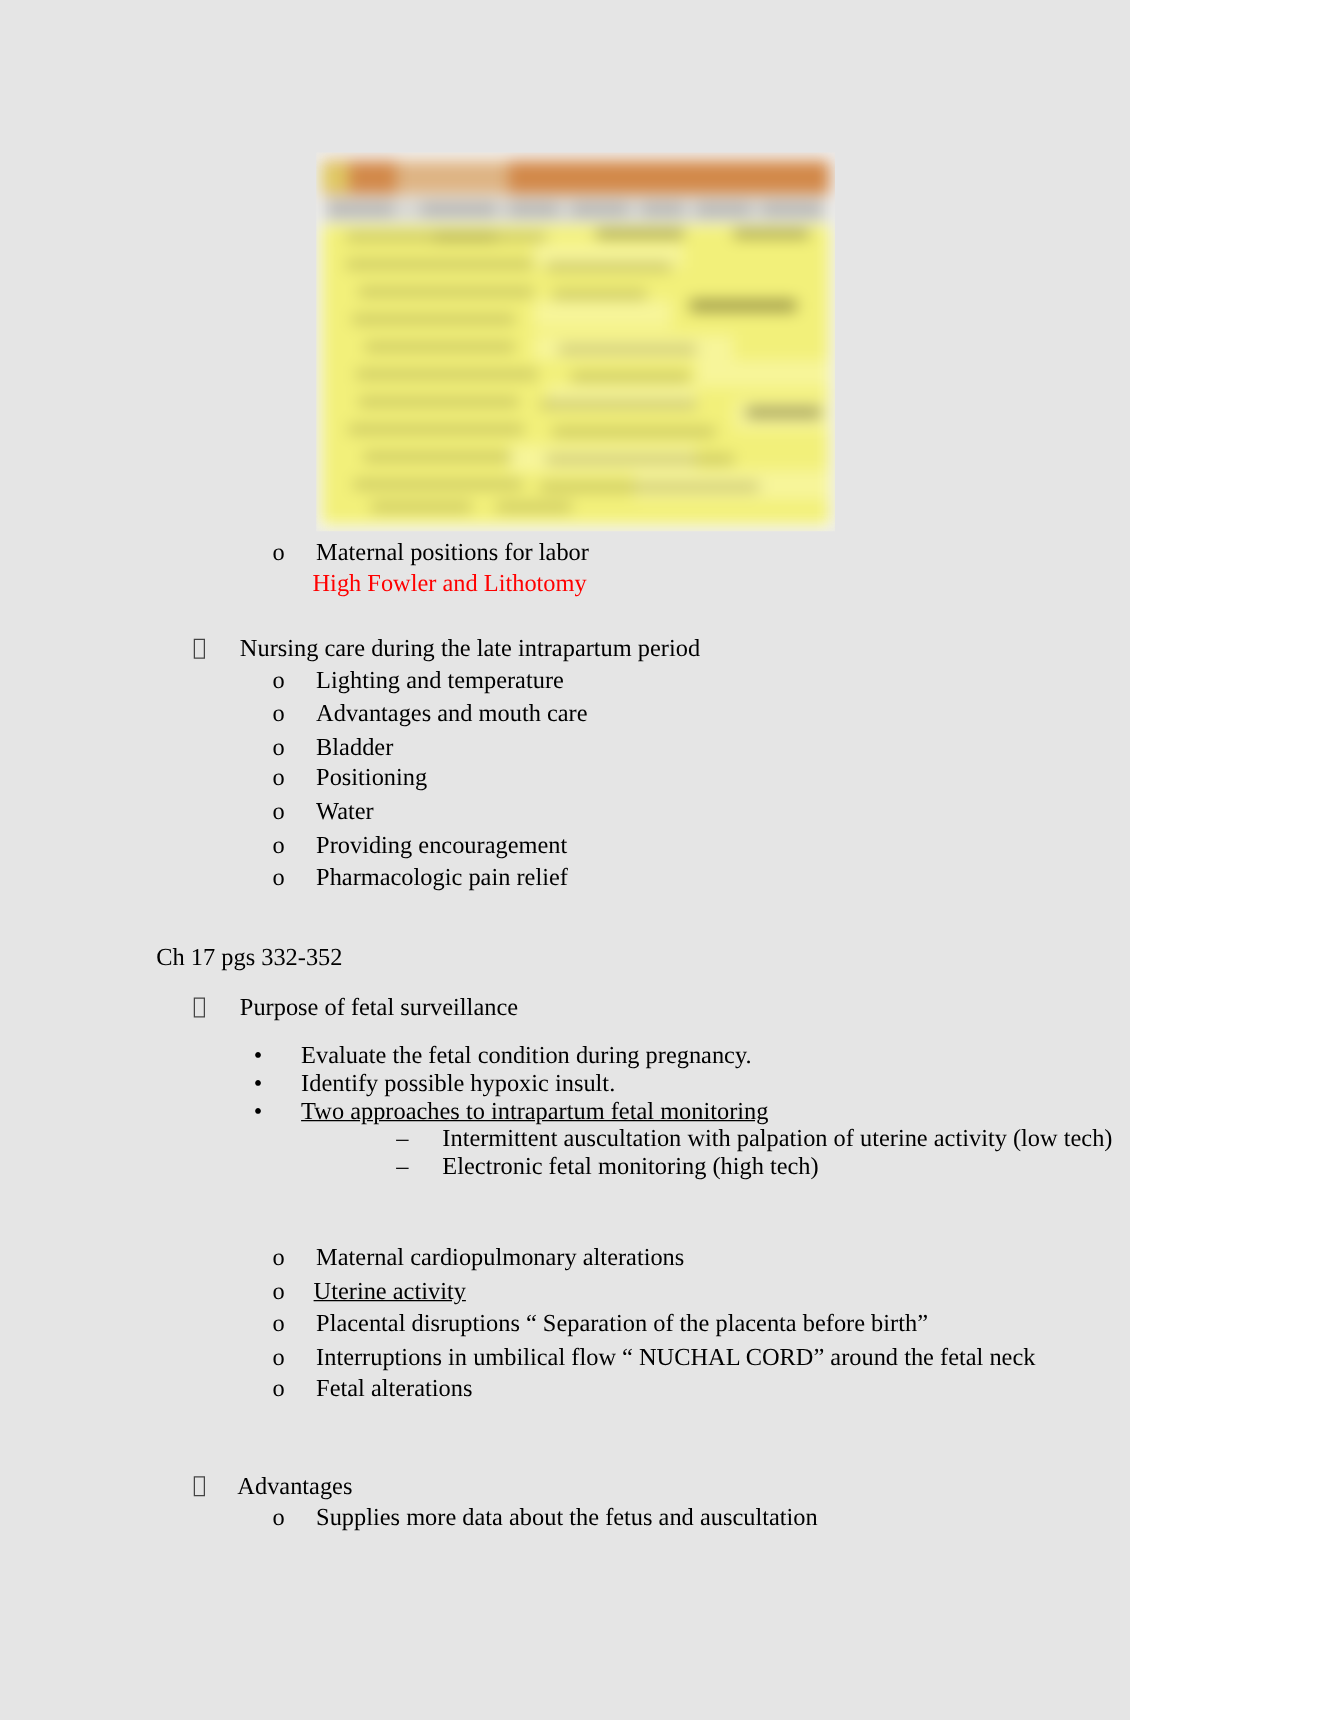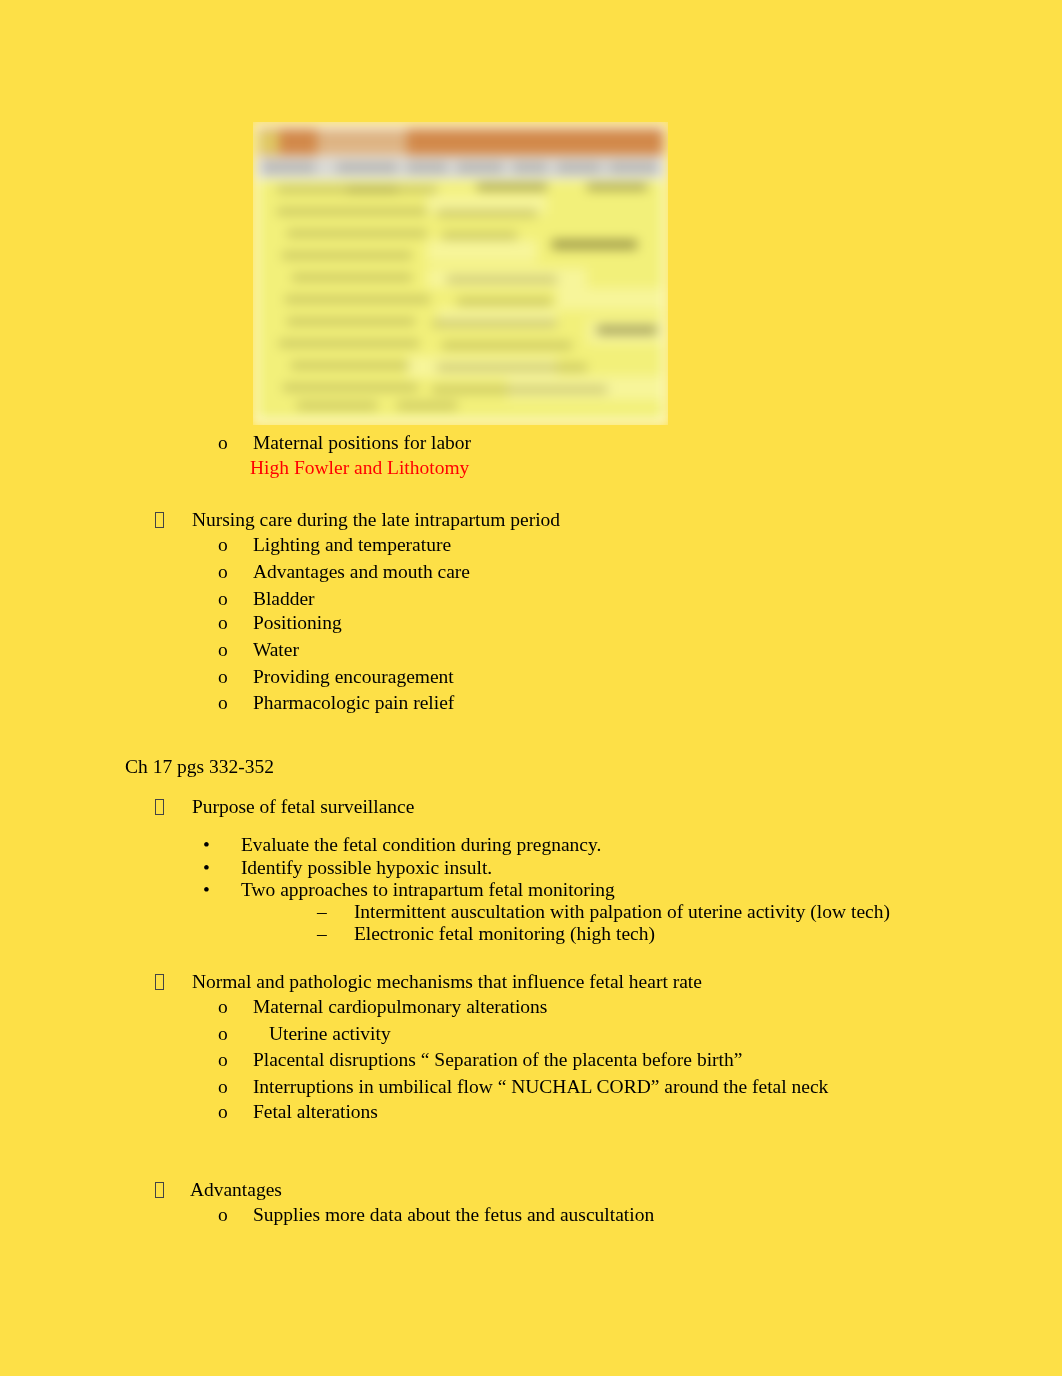--- a/index.html
+++ b/index.html
@@ -11,23 +11,23 @@
     width: 1062px;
     height: 1376px;
     font-family: "Liberation Serif", "DejaVu Serif", serif;
     color: #000000;
     position: relative;
     overflow: hidden;
   }
 
   .page {
     position: relative;
-    width: 1062px;
+    width: 904px;
     height: 1376px;
-    background: #fde047;
+    background: #e5e5e5;
   }
 
   
   .embedded-figure {
     position: absolute;
     left: 253px;
     top: 122px;
     width: 415px;
     height: 303px;
     overflow: hidden;
@@ -245,44 +245,40 @@
   <div class="line" style="left:203px; top:834px;">
     <span class="bullet-dot">•</span>
     <span class="txt red" style="margin-left:21px;">Evaluate the fetal condition during pregnancy.</span>
   </div>
   <div class="line" style="left:203px; top:857px;">
     <span class="bullet-dot">•</span>
     <span class="txt red" style="margin-left:21px;">Identify possible hypoxic insult.</span>
   </div>
   <div class="line" style="left:203px; top:879px;">
     <span class="bullet-dot">•</span>
-    <span class="txt red" style="margin-left:21px;">Two approaches to intrapartum fetal monitoring</span>
+    <span class="txt red" style="margin-left:21px;text-decoration:underline;">Two approaches to intrapartum fetal monitoring</span>
   </div>
 
   <div class="line" style="left:317px; top:901px;">
     <span class="bullet-dash">–</span>
     <span class="txt red" style="margin-left:18px;">Intermittent auscultation with palpation of uterine activity (low tech)</span>
   </div>
   <div class="line" style="left:317px; top:923px;">
     <span class="bullet-dash">–</span>
     <span class="txt red" style="margin-left:18px;">Electronic fetal monitoring (high tech)</span>
   </div>
 
-  <div class="line" style="left:155px; top:971px;">
-    <span class="bullet-box"></span>
-    <span class="txt" style="margin-left:23px;">Normal and pathologic mechanisms that influence fetal heart rate</span>
-  </div>
 
   <div class="line" style="left:218px; top:996px;">
     <span class="bullet-o">o</span>
     <span class="txt red" style="margin-left:18px;">Maternal cardiopulmonary alterations</span>
   </div>
   <div class="line" style="left:218px; top:1023px;">
     <span class="bullet-o">o</span>
-    <span class="txt red" style="margin-left:34px;">Uterine activity</span>
+    <span class="txt red" style="margin-left:16px;text-decoration:underline;">Uterine activity</span>
   </div>
   <div class="line" style="left:218px; top:1049px;">
     <span class="bullet-o">o</span>
     <span class="txt red" style="margin-left:18px;">Placental disruptions “ Separation of the placenta before birth”</span>
   </div>
   <div class="line" style="left:218px; top:1076px;">
     <span class="bullet-o">o</span>
     <span class="txt red" style="margin-left:18px;">Interruptions in umbilical flow “ NUCHAL CORD” around the fetal neck</span>
   </div>
   <div class="line" style="left:218px; top:1101px;">

